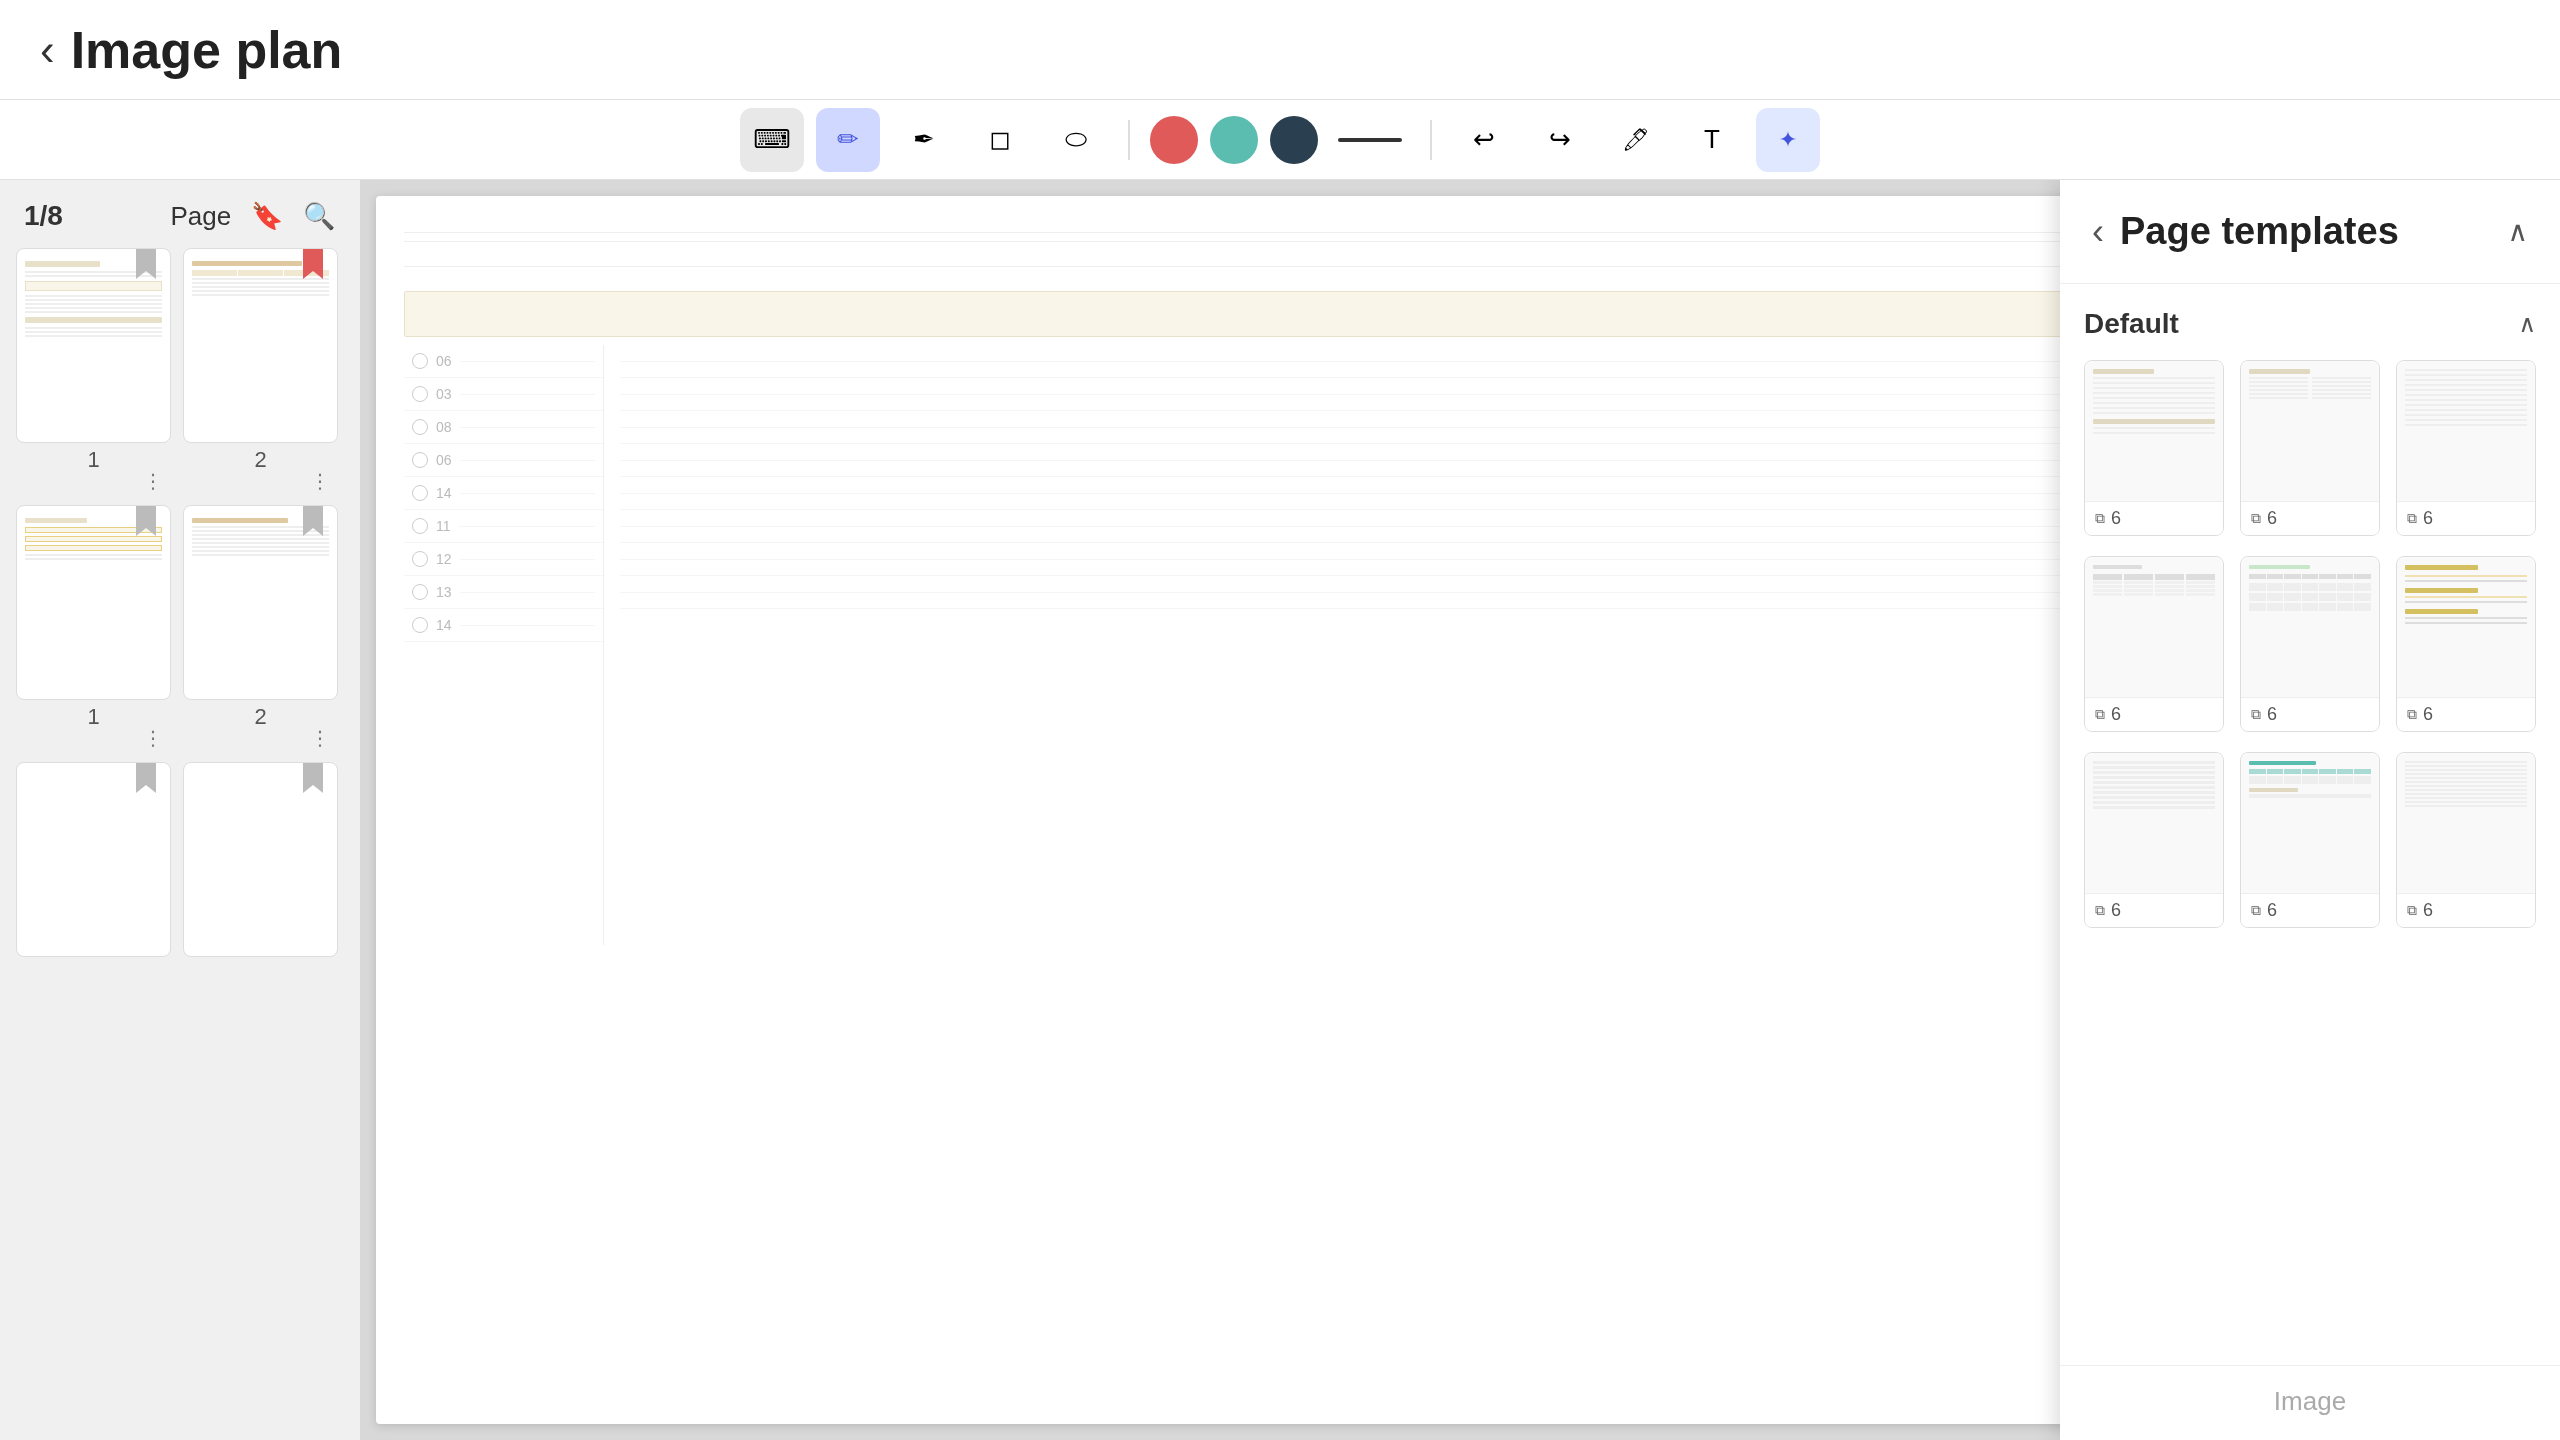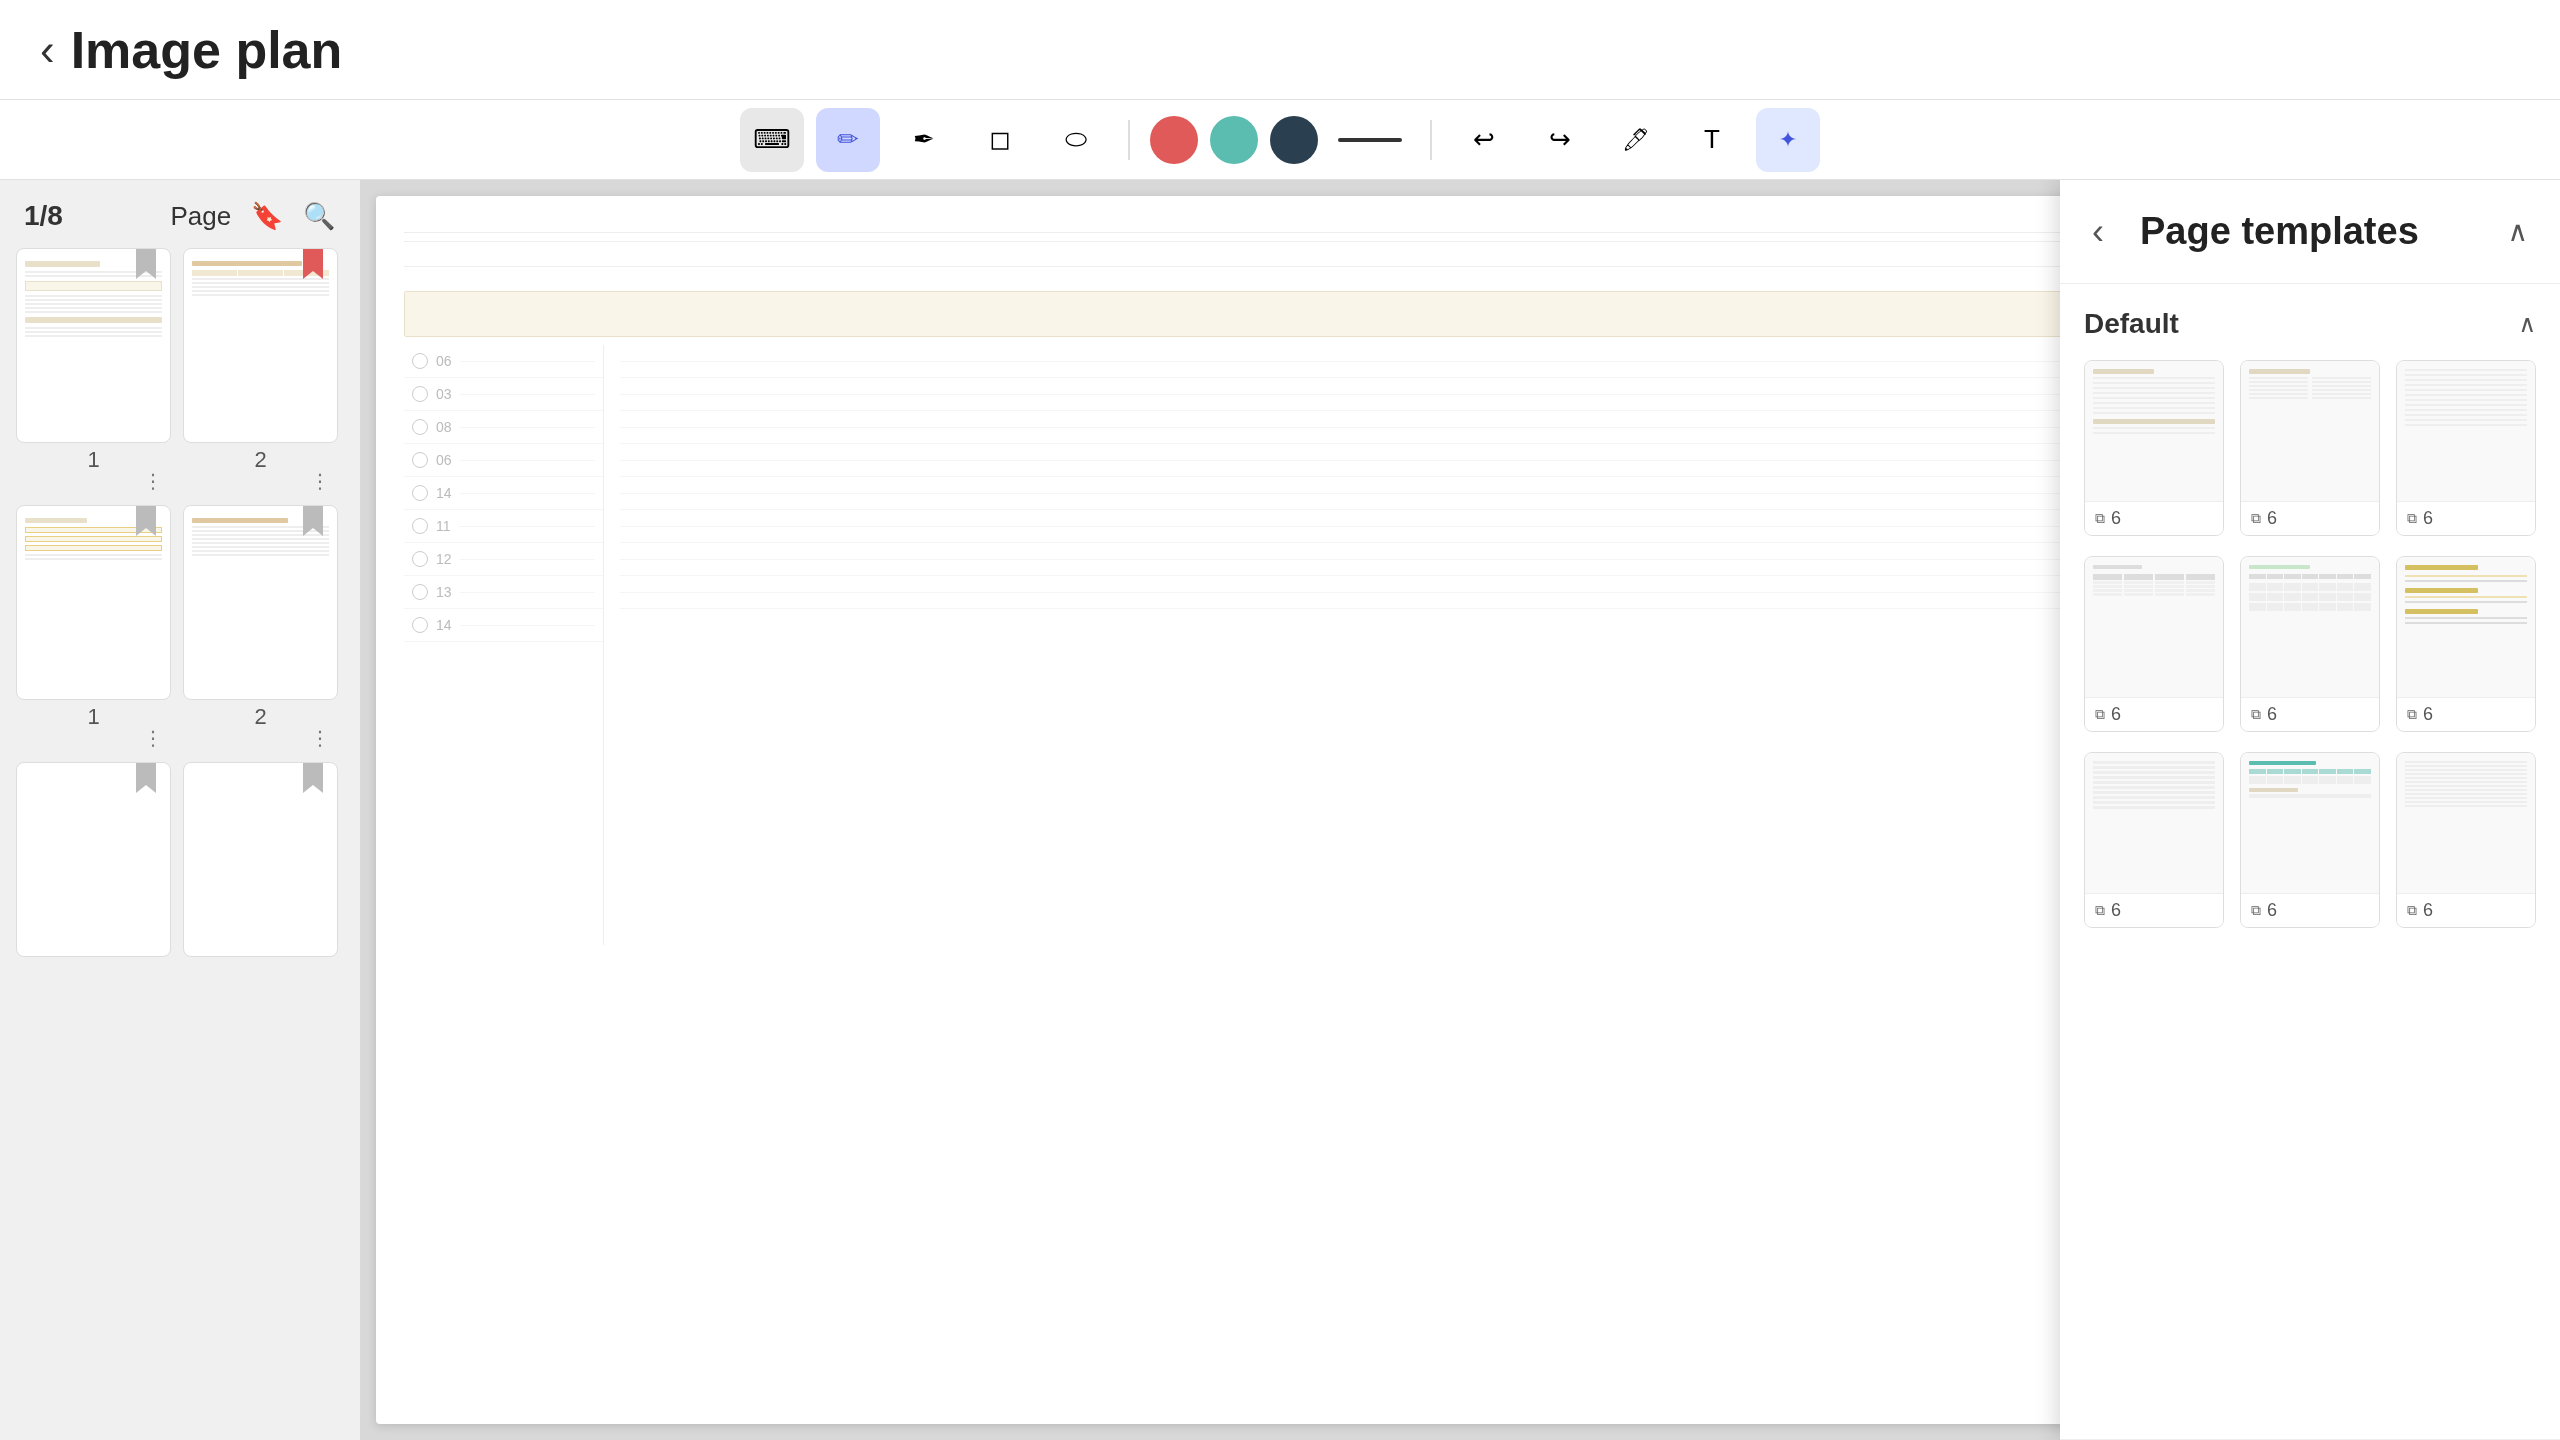--- a/index.html
+++ b/index.html
@@ -292,21 +292,21 @@
         <div style="height:1px;background:#eee;"></div>
         <div style="height:1px;background:#eee;"></div>
       </div>
     </div>
   </div>
 
   <div style="position:absolute;right:0;top:0;width:500px;height:100%;background:#fff;box-shadow:-4px 0 20px rgba(0,0,0,0.15);display:flex;flex-direction:column;overflow:hidden;">
 
     <div style="display:flex;align-items:center;padding:30px 32px;border-bottom:1px solid #eee;">
       <button style="font-size:36px;background:none;border:none;cursor:pointer;color:#555;margin-right:16px;">‹</button>
-      <span style="font-size:38px;font-weight:700;color:#222;margin-left:20px;">Page templates</span>
+      <span style="font-size:38px;font-weight:700;color:#222;">Page templates</span>
       <button style="margin-left:auto;font-size:28px;background:none;border:none;cursor:pointer;color:#555;">∧</button>
     </div>
 
     <div style="flex:1;overflow-y:auto;padding:24px;">
 
       <div style="display:flex;align-items:center;justify-content:space-between;margin-bottom:20px;">
         <span style="font-size:28px;font-weight:600;color:#333;">Default</span>
         <button style="font-size:24px;background:none;border:none;cursor:pointer;color:#555;">∧</button>
       </div>
 
@@ -559,15 +559,18 @@
           </div>
           <div style="background:#fff;padding:6px 10px;display:flex;align-items:center;gap:6px;border-top:1px solid #eee;">
             <span style="font-size:14px;color:#666;">⧉</span>
             <span style="font-size:18px;color:#555;">6</span>
           </div>
         </div>
       </div>
     </div>
 
     <div style="display:flex;border-top:1px solid #eee;">
+      <button style="flex:1;padding:20px;font-size:26px;color:#aaa;background:none;border:none;cursor:pointer;border-bottom:3px solid transparent;">
+        <span>Image</span>
+      </button>
     </div>
   </div>
 </div>
 
 </body></html>

